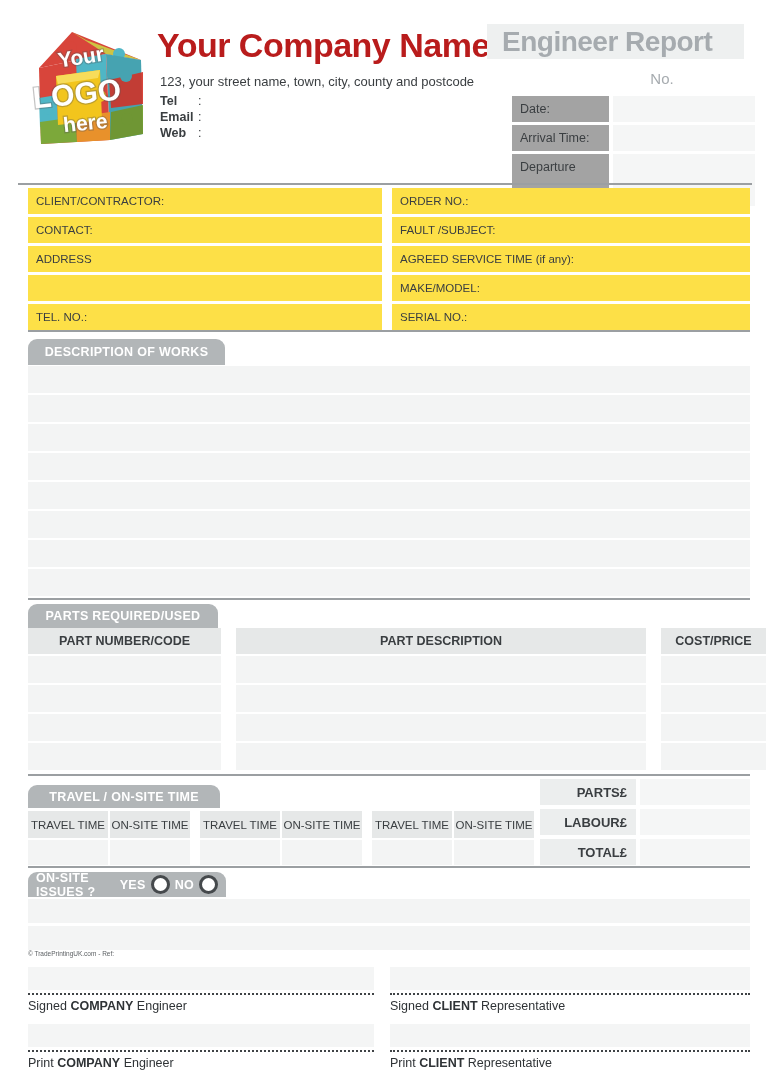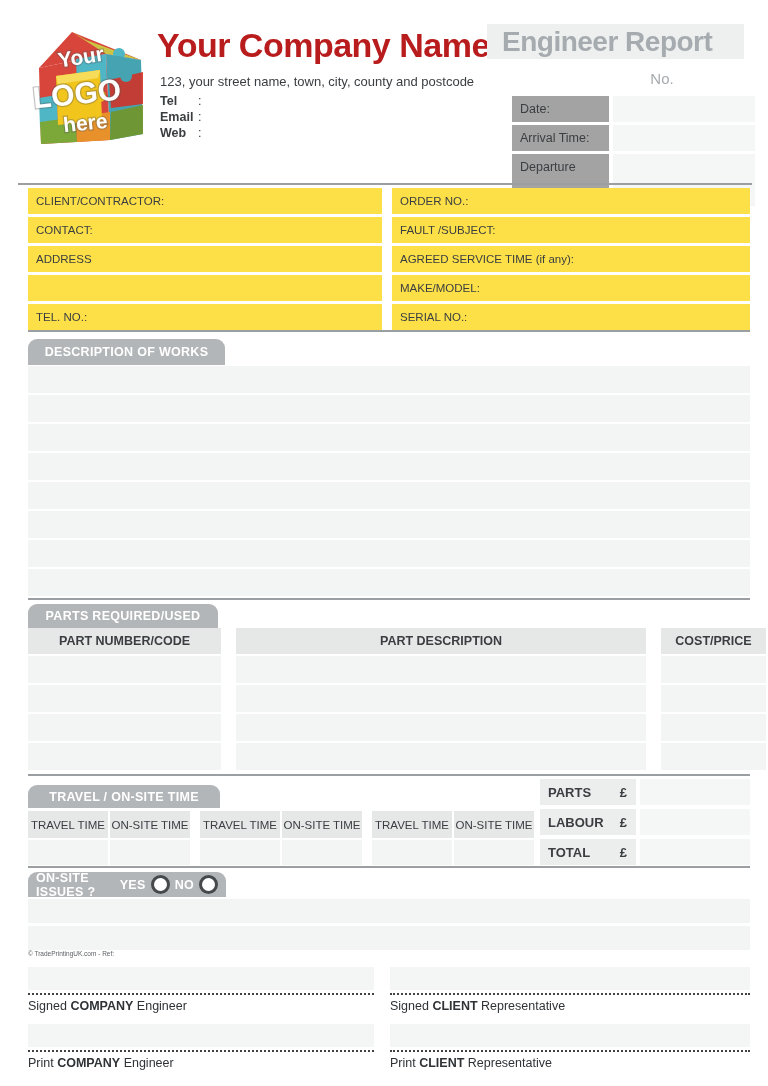--- a/index.html
+++ b/index.html
@@ -48,21 +48,21 @@
   
   .travel-head{position:absolute;left:28px;top:811px;display:flex;gap:10px;border-radius:11px;}
   .travel-vals{position:absolute;left:28px;top:840px;display:flex;gap:10px;}
   .travel-group{display:grid;grid-template-columns:80px 80px;column-gap:2px;}
   .travel-hcell{height:27px;background:#e6e8e8;font-size:11.5px;display:flex;align-items:center;justify-content:center;}
   .travel-vcell{height:25px;background:#f3f4f4;}
 
   
   .totals{position:absolute;left:540px;top:779px;width:210px;}
   .total-row{display:grid;grid-template-columns:96px 4px 110px;height:26px;margin-bottom:4px;}
-  .total-label{background:#eceeee;display:flex;align-items:center;justify-content:space-between;
+  .total-label{background:#eceeee;display:flex;align-items:center;justify-content:flex-end;
                font-size:13px;font-weight:bold;padding:0 9px 0 8px;box-sizing:border-box;}
   .total-value{grid-column:3;background:#f5f6f6;}
 
   
   .issues-tab{left:28px;top:872px;width:198px;height:25px;justify-content:flex-start;padding:0 8px;gap:5px;}
   .issue-circle{width:13px;height:13px;border-radius:50%;background:#ffffff;border:3px solid #45494c;flex:0 0 auto;}
   .issues-rows{position:absolute;left:28px;top:899px;width:722px;}
   .issues-rows .fill-row{height:24px;margin-bottom:3px;}
 
   

